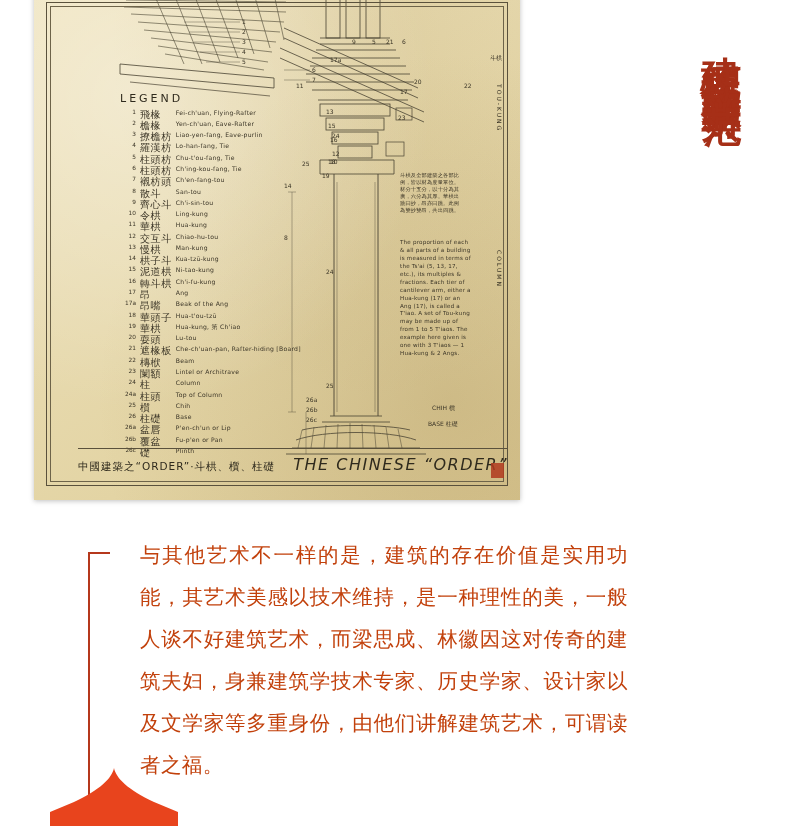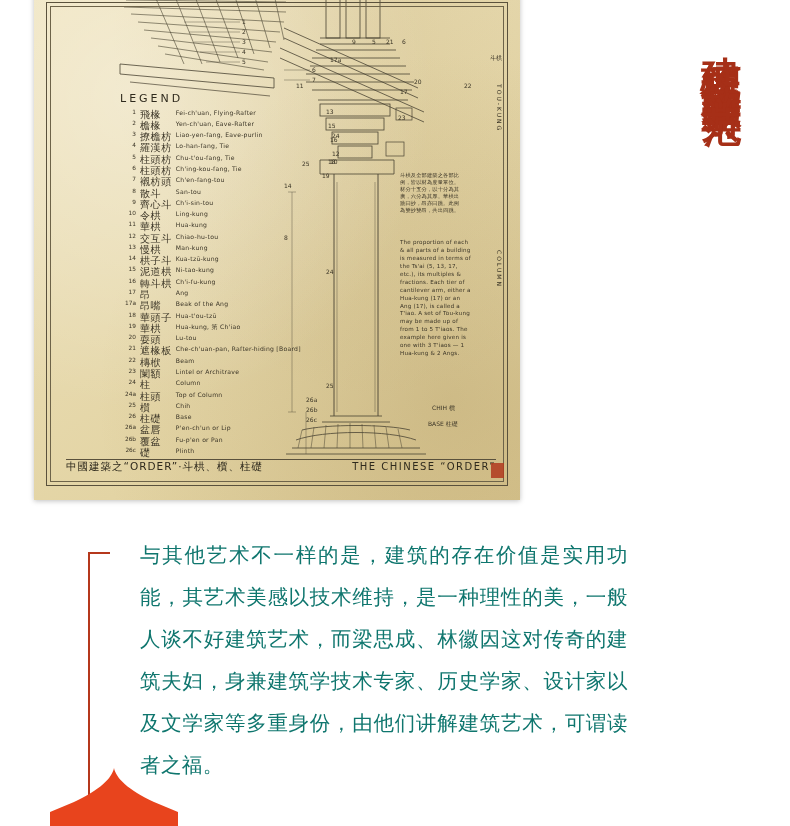--- a/index.html
+++ b/index.html
@@ -137,40 +137,41 @@
   .small-mark {
     position: absolute;
     font-family: "DejaVu Sans", sans-serif;
     font-size: 6px;
     color: #3a3426;
   }
 
   
   .plate-caption {
     position: absolute;
-    left: 32px;
+    left: 44px;
     bottom: 26px;
     width: 430px;
     display: flex;
     align-items: baseline;
     justify-content: space-between;
     border-top: 1px solid #5a513c;
-    padding-top: 0;
+    padding-top: 6px;
   }
   .cap-cn {
     font-family: "DejaVu Sans", sans-serif;
     font-size: 10.5px;
     letter-spacing: 1px;
     color: #2f2a1d;
   }
   .cap-en {
     font-family: "DejaVu Sans", sans-serif;
-    font-size: 10px;
+    font-size: 16px;
     letter-spacing: 1.5px;
     color: #2f2a1d;
+    font-style: italic;
   }
   .seal {
     position: absolute;
     right: 16px;
     bottom: 22px;
     width: 13px;
     height: 15px;
     background: #b03a1f;
     opacity: 0.85;
   }
@@ -194,21 +195,21 @@
 
   
   .body-text {
     position: absolute;
     left: 140px;
     top: 534px;
     width: 488px;
     font-family: "DejaVu Serif", serif;
     font-size: 20.5px;
     line-height: 2.05;
-    color: #0f766e;
+    color: #c2410c;
     text-align: justify;
     letter-spacing: 0.4px;
   }
 
   
   .rule-v {
     position: absolute;
     left: 88px;
     top: 552px;
     width: 2px;

